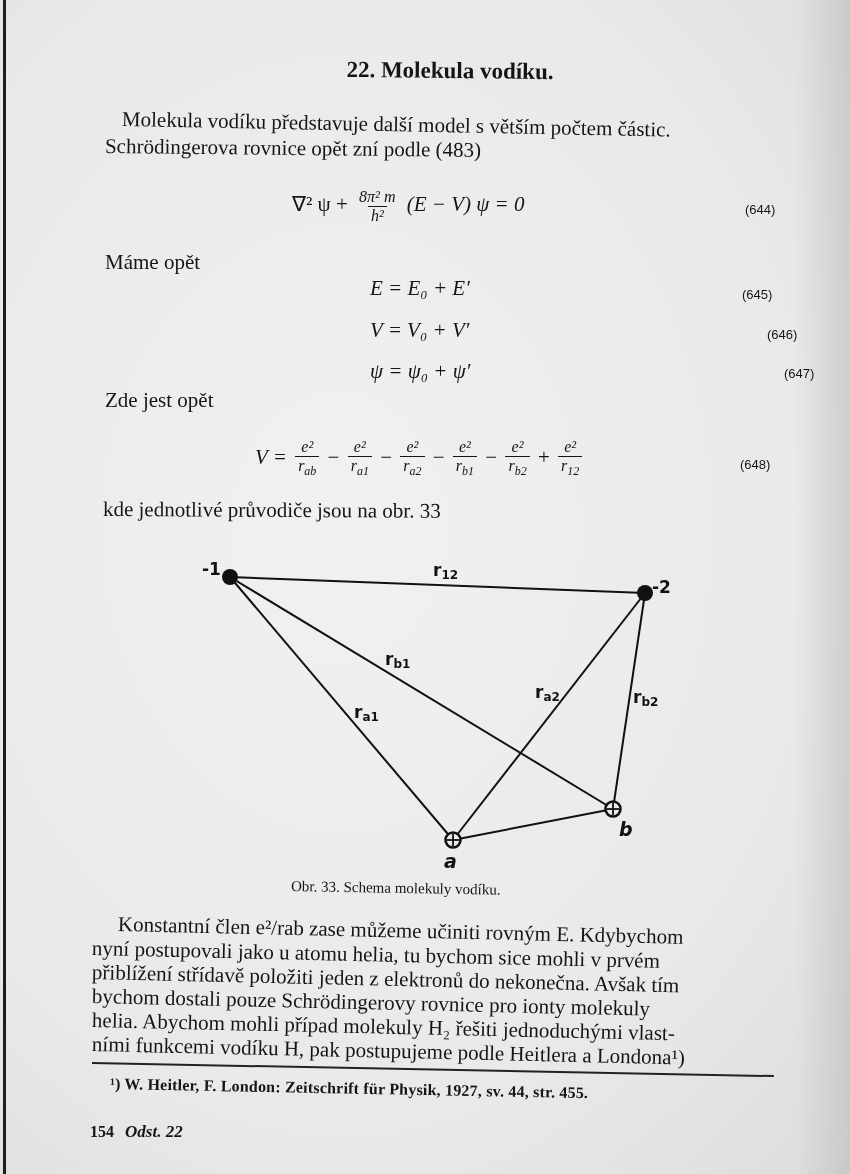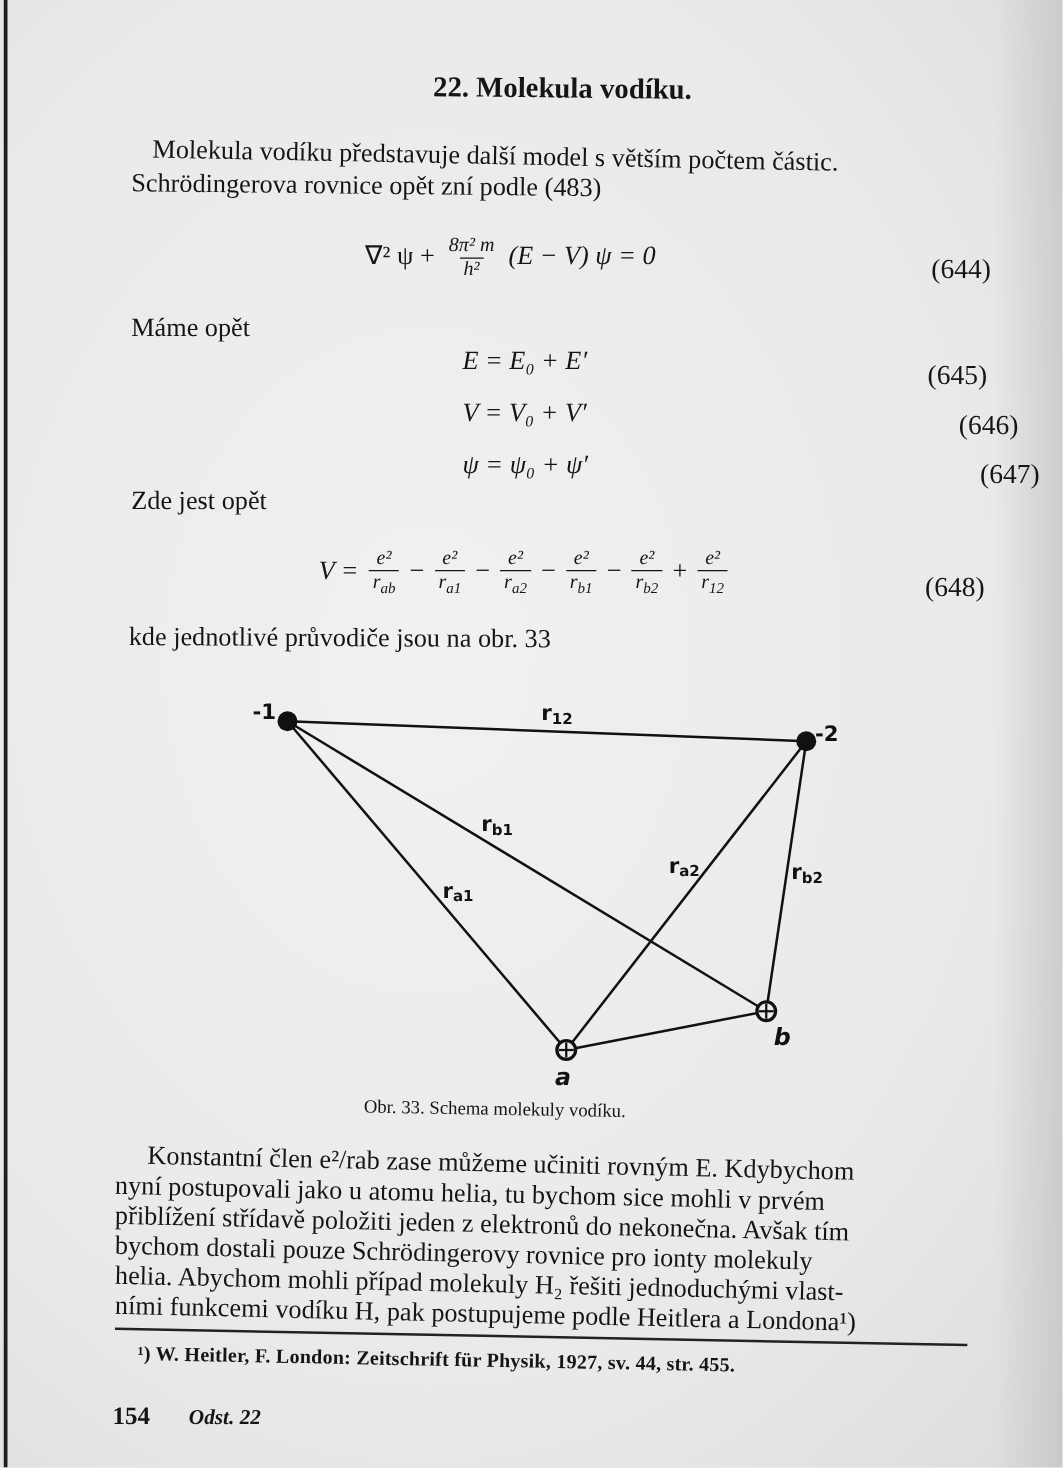--- a/index.html
+++ b/index.html
@@ -25,30 +25,30 @@
   .abs { position: absolute; white-space: nowrap; }
   .title {
     left: 0; width: 900px; top: 58px; text-align: center;
     font-family: "Liberation Serif", serif; font-weight: bold; font-size: 23px;
     transform: rotate(0.6deg);
   }
   .body-text {
     font-family: "Liberation Serif", serif; font-size: 21px; line-height: 24px;
   }
   .eq { font-family: "Liberation Serif", serif; font-size: 21px; font-style: italic; }
-  .eqnum { font-family: Liberation Serif, serif; font-size: 22px; }
+  .eqnum { font-family: Liberation Sans, sans-serif; font-size: 13px; }
   .frac { display: inline-flex; flex-direction: column; align-items: center; vertical-align: middle; margin: 0 3px; justify-content: flex-end; }
   .frac .num { font-size: 16px; line-height: 18px; padding: 0 3px; }
   .frac .den { font-size: 16px; line-height: 18px; border-top: 1.4px solid #151515; padding: 0 3px; }
   .frac .den sub { font-size: 12px; margin-top: 23px; }
   .upright { font-style: normal; }
   .caption { font-family: "Liberation Serif", serif; font-size: 15px; }
   .footnote { font-family: "Liberation Serif", serif; font-size: 16px; font-weight: bold; letter-spacing: 0.2px; }
   .foot-rule { position: absolute; height: 1.5px; background: #222; }
-  .folio { font-family: "Liberation Serif", serif; font-weight: bold; font-size: 20px; }
+  .folio { font-family: "Liberation Serif", serif; font-weight: bold; font-size: 16px; }
   .folio-sec { font-family: "Liberation Serif", serif; font-style: italic; font-weight: bold; font-size: 17px; }
   svg text { font-family: "DejaVu Sans", sans-serif; font-weight: bold; fill: #111; }
 </style>
 </head>
 <body>
 
 <div class="page-bg"></div>
 <div class="edge-shadow"></div>
 <div class="binding-line"></div>
 
@@ -153,14 +153,14 @@
 <div class="abs body-text" style="left:92px; top:960px; transform: rotate(1.3deg); transform-origin:left;">přiblížení střídavě položiti jeden z elektronů do nekonečna. Avšak tím</div>
 <div class="abs body-text" style="left:92px; top:984px; transform: rotate(1.3deg); transform-origin:left;">bychom dostali pouze Schrödingerovy rovnice pro ionty molekuly</div>
 <div class="abs body-text" style="left:92px; top:1008px; transform: rotate(1.3deg); transform-origin:left;">helia. Abychom mohli případ molekuly H₂ řešiti jednoduchými vlast-</div>
 <div class="abs body-text" style="left:92px; top:1032px; transform: rotate(1.3deg); transform-origin:left;">ními funkcemi vodíku H, pak postupujeme podle Heitlera a Londona¹)</div>
 
 <div class="foot-rule" style="left:92px; top:1062px; width:682px; transform: rotate(1.1deg); transform-origin:left;"></div>
 <div class="abs footnote" style="left:110px; top:1075px; transform: rotate(1.1deg); transform-origin:left;">¹) W. Heitler, F. London: Zeitschrift für Physik, 1927, sv. 44, str. 455.</div>
 
 <div class="abs" style="left:90px; top:1122px;">
   <span class="folio">154</span>
-  <span class="folio-sec" style="margin-left:26px;">Odst. 22</span>
+  <span class="folio-sec" style="margin-left:6px;">Odst. 22</span>
 </div>
 
 </body></html>

